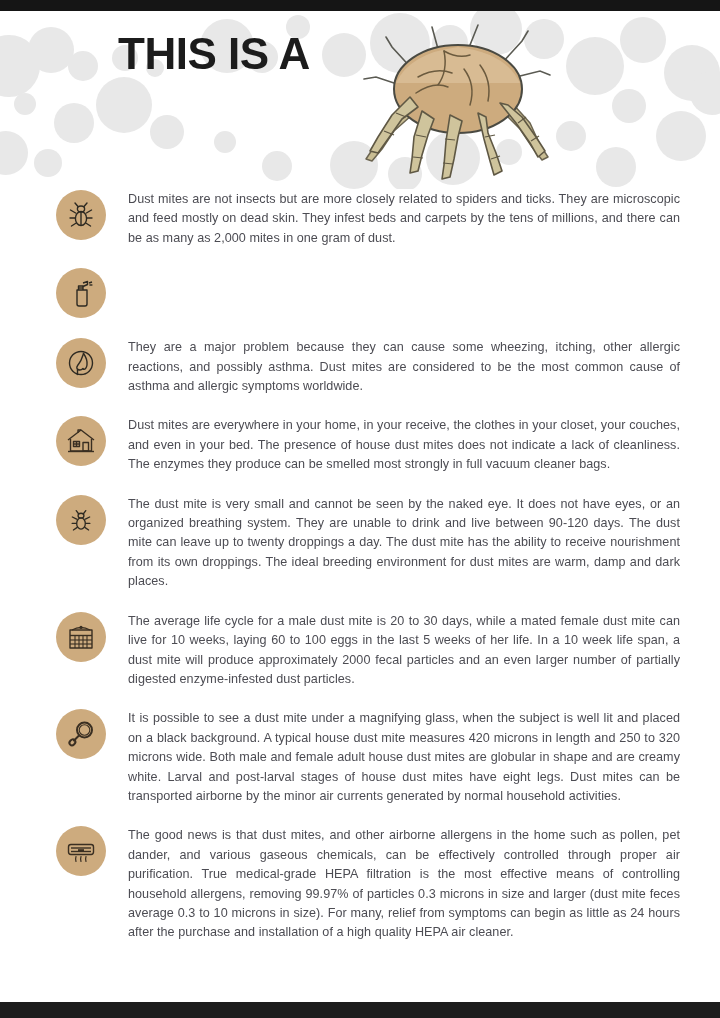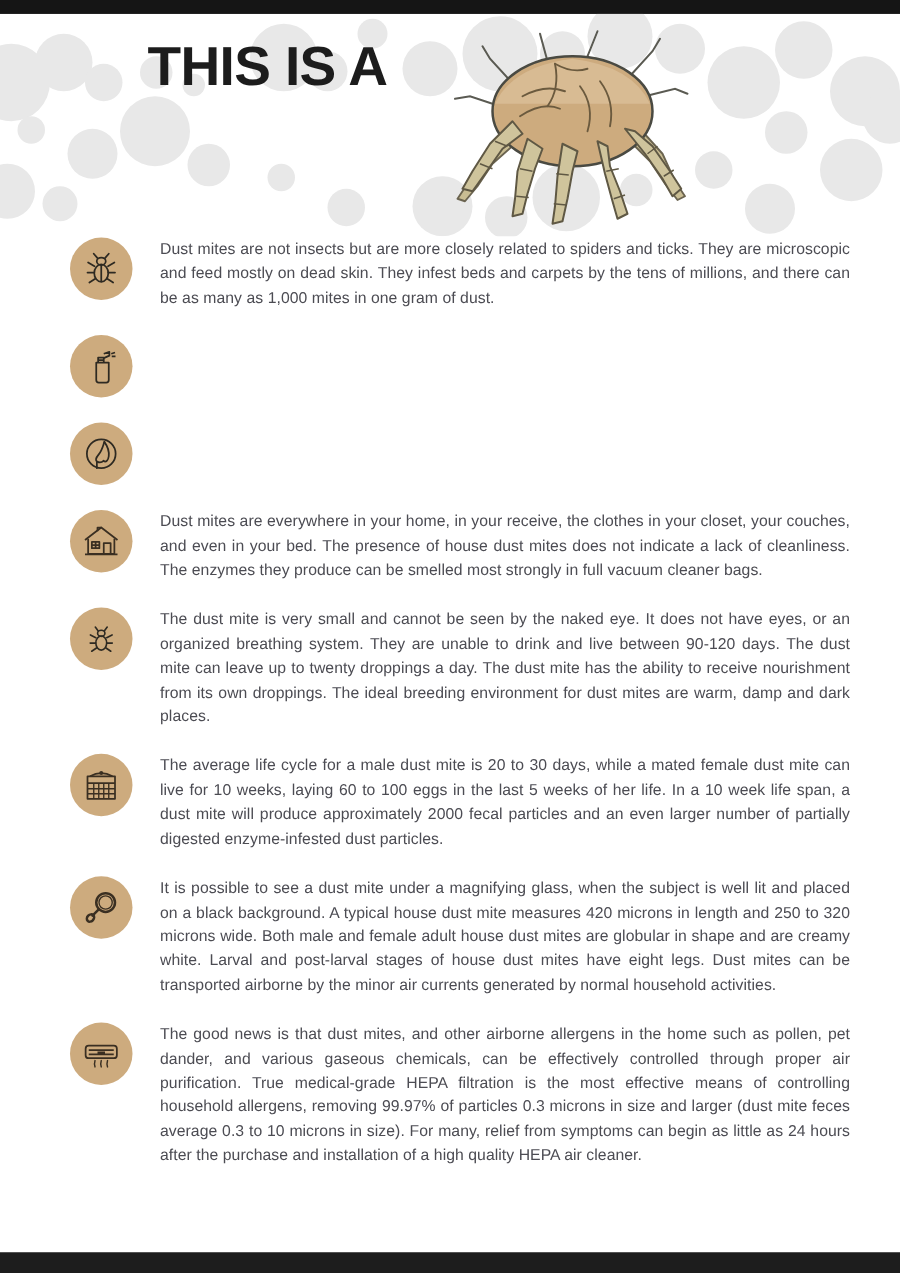--- a/index.html
+++ b/index.html
@@ -238,21 +238,21 @@
               <path d="M18 6.5 L21 3"></path>
             <path d="M9.6 13 L4.5 10"></path>
               <path d="M20.4 13 L25.5 10"></path>
             <path d="M9.4 18 L4 18"></path>
               <path d="M20.6 18 L26 18"></path>
             <path d="M10.2 23 L5.5 26"></path>
               <path d="M19.8 23 L24.5 26"></path>
             <path d="M15 12 L15 25"></path>
           </svg>
         </div>
-        <div class="row-text">Dust mites are not insects but are more closely related to spiders and ticks. They are microscopic and feed mostly on dead skin. They infest beds and carpets by the tens of millions, and there can be as many as 1,000 mites in one gram of dust.</div>
+        <div class="row-text">Dust mites are not insects but are more closely related to spiders and ticks. They are microscopic and feed mostly on dead skin. They infest beds and carpets by the tens of millions, and there can be as many as 2,000 mites in one gram of dust.</div>
       </div>
 
       <div class="row">
         <div class="icon-badge">
           <svg width="30" height="30" viewBox="0 0 30 30" fill="none" stroke="#2e2a22" stroke-width="1.4" stroke-linejoin="round">
             <path d="M11 12 L11 26 A2 2 0 0 0 13 28 L19 28 A2 2 0 0 0 21 26 L21 12 Z"></path>
             <path d="M12.5 12 L12.5 8 L17 8 L17 12"></path>
             <path d="M17 8.5 L21.5 6.5 L21.5 3.5 L17 5"></path>
             <path d="M12.5 10 L17 10"></path>
             <path d="M23 5 L26 4"></path>
@@ -263,20 +263,21 @@
 
       <div class="row">
         <div class="icon-badge">
           <svg width="30" height="30" viewBox="0 0 30 30" fill="none" stroke="#2e2a22" stroke-width="1.4" stroke-linecap="round">
             <circle cx="15" cy="15" r="11.5"></circle>
             <path d="M17.5 5.5 C16 10 15.5 12.5 13 15.5 C10.5 18.5 10 20.5 12 21.5 C14 22.5 16 21.5 17 20.5"></path>
             <path d="M11.5 21.5 L11.5 26.5"></path>
             <path d="M17.5 5.5 C20 9 21.5 13 21 17 C20.6 20 19 22 17 21"></path>
           </svg>
         </div>
+        <div class="row-text">They are a major problem because they can cause some wheezing, itching, other allergic reactions, and possibly asthma. Dust mites are considered to be the most common cause of asthma and allergic symptoms worldwide.</div>
       </div>
 
       <div class="row">
         <div class="icon-badge">
           <svg width="32" height="32" viewBox="0 0 32 32" fill="none" stroke="#3a2f22" stroke-width="1.4" stroke-linejoin="round">
             <path d="M3 15 L16 5 L29 15"></path>
             <path d="M5.5 14 L5.5 26 L26.5 26 L26.5 14"></path>
             <path d="M3 26.5 L29 26.5"></path>
             <rect x="8.5" y="16.5" width="6" height="5"></rect>
             <path d="M11.5 16.5 L11.5 21.5"></path>

